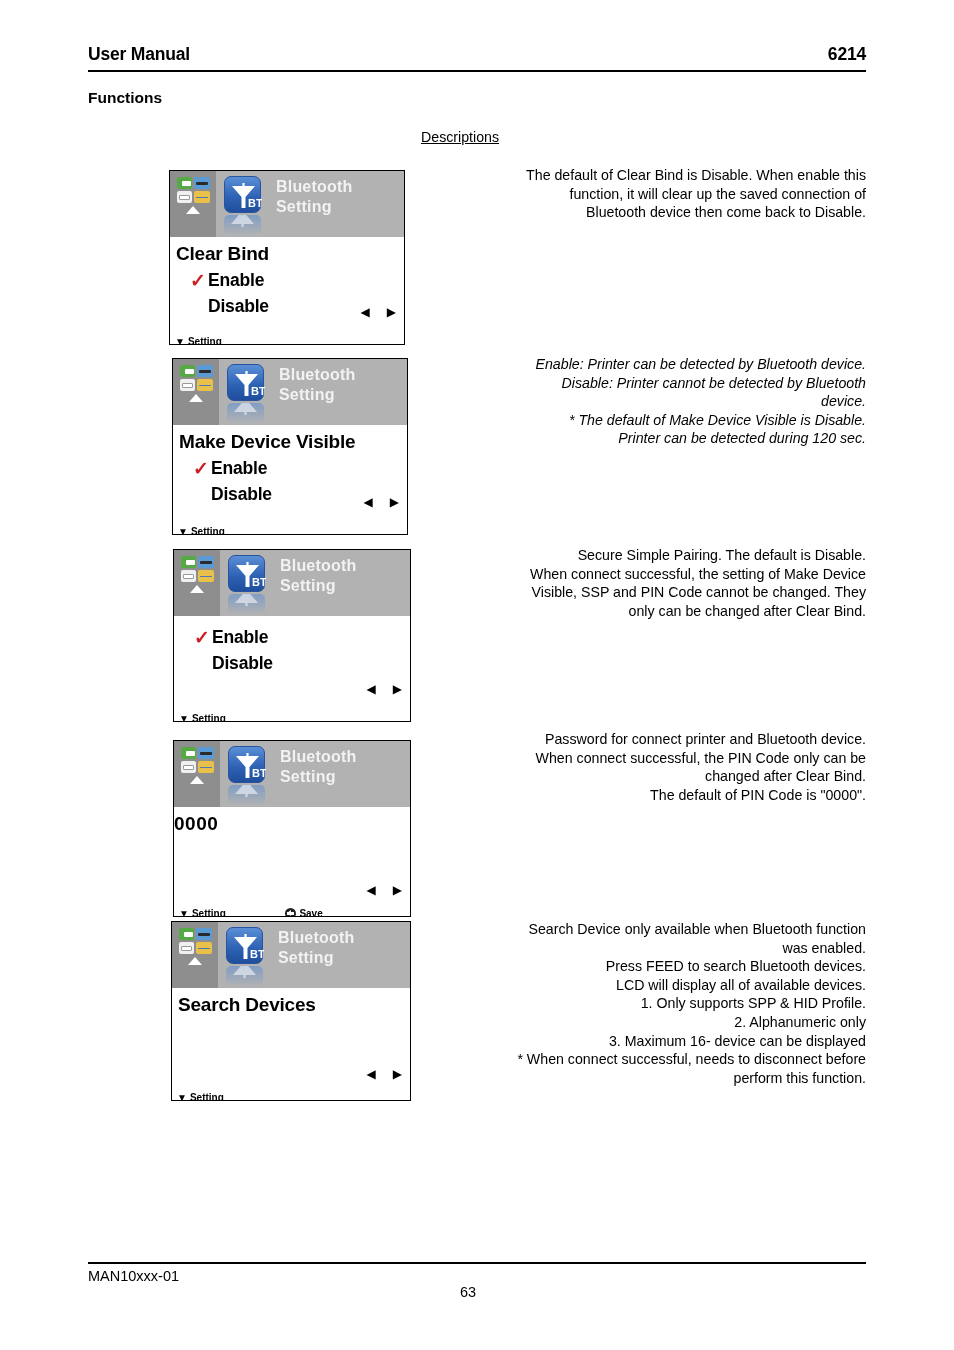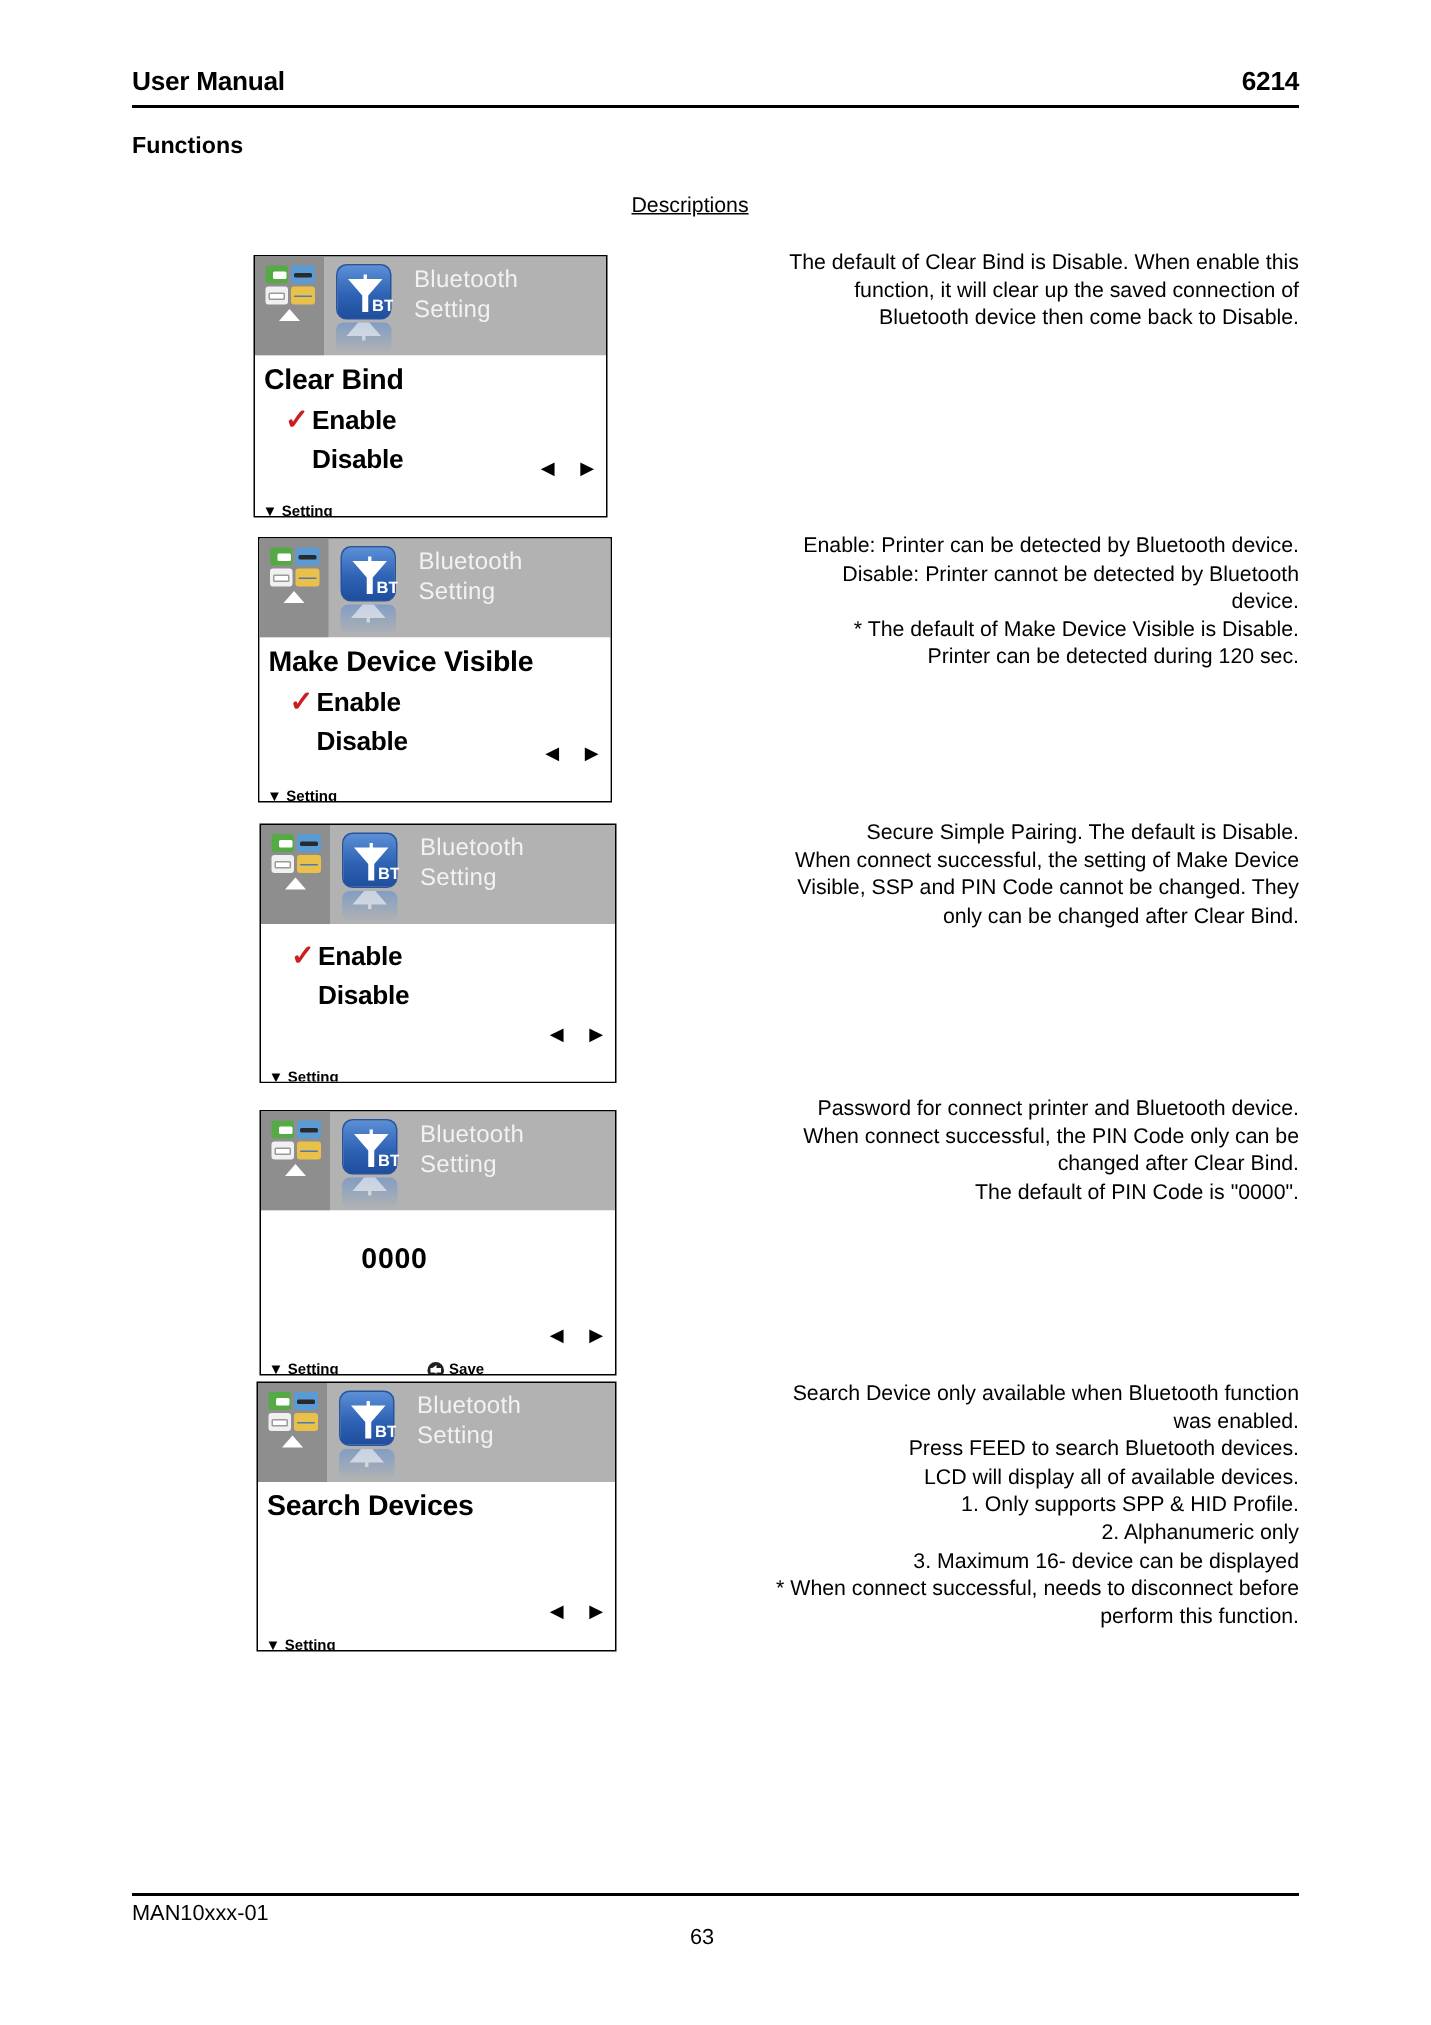--- a/index.html
+++ b/index.html
@@ -151,21 +151,21 @@
     height: 20px;
     border-radius: 5px;
     background: linear-gradient(180deg, rgba(90,140,210,0.55) 0%, rgba(150,170,200,0.06) 100%);
     overflow: hidden;
   }
   .bt-reflect svg { position: absolute; left: 0; top: -19px; transform: scaleY(-1); opacity: 0.55; }
 
   .lcd-title {
     flex: 1 1 auto;
     color: #f2f2f2;
-    font-weight: normal;
+    font-weight: bold;
     font-size: 16px;
     line-height: 20px;
     padding: 6px 0 0 6px;
     letter-spacing: 0.2px;
   }
 
   .lcd-body {
     position: relative;
     background: #ffffff;
     padding: 6px 0 0 0;
@@ -189,24 +189,23 @@
     left: 20px;
     top: 1px;
     color: #cc1e21;
     font-size: 19px;
     font-weight: bold;
     line-height: 1;
   }
   .lcd-value {
     font-weight: bold;
     font-size: 19px;
-    text-align: center;
+    text-align: left;
     padding-right: 58px;
     letter-spacing: 0.5px;
-    margin-top: 16px;
   }
   .arrows {
     position: absolute;
     right: 8px;
     display: flex;
     gap: 17px;
     font-size: 12px;
     line-height: 1;
     color: #000;
   }
@@ -406,21 +405,21 @@
       </div>
       <div class="lcd-footer">
         <div class="foot-setting">
           <span>▼</span>
           <span>Setting</span>
         </div>
 
       </div>
     </div>
     </div>
-    <div class="desc" style="top: 355px;">Enable: Printer can be detected by Bluetooth device.
+    <div class="desc" style="top: 355px; font-style: italic;">Enable: Printer can be detected by Bluetooth device.
 Disable: Printer cannot be detected by Bluetooth
 device.
 * The default of Make Device Visible is Disable.
 Printer can be detected during 120 sec.</div>
     <div class="lcd" style="left: 173px; top: 549px; width: 238px; height: 173px;">
     <div class="lcd-top">
       <div class="tray">
         <div class="tray-grid">
           <div class="tray-cell tc-green"></div>
           <div class="tray-cell tc-blue"></div>

